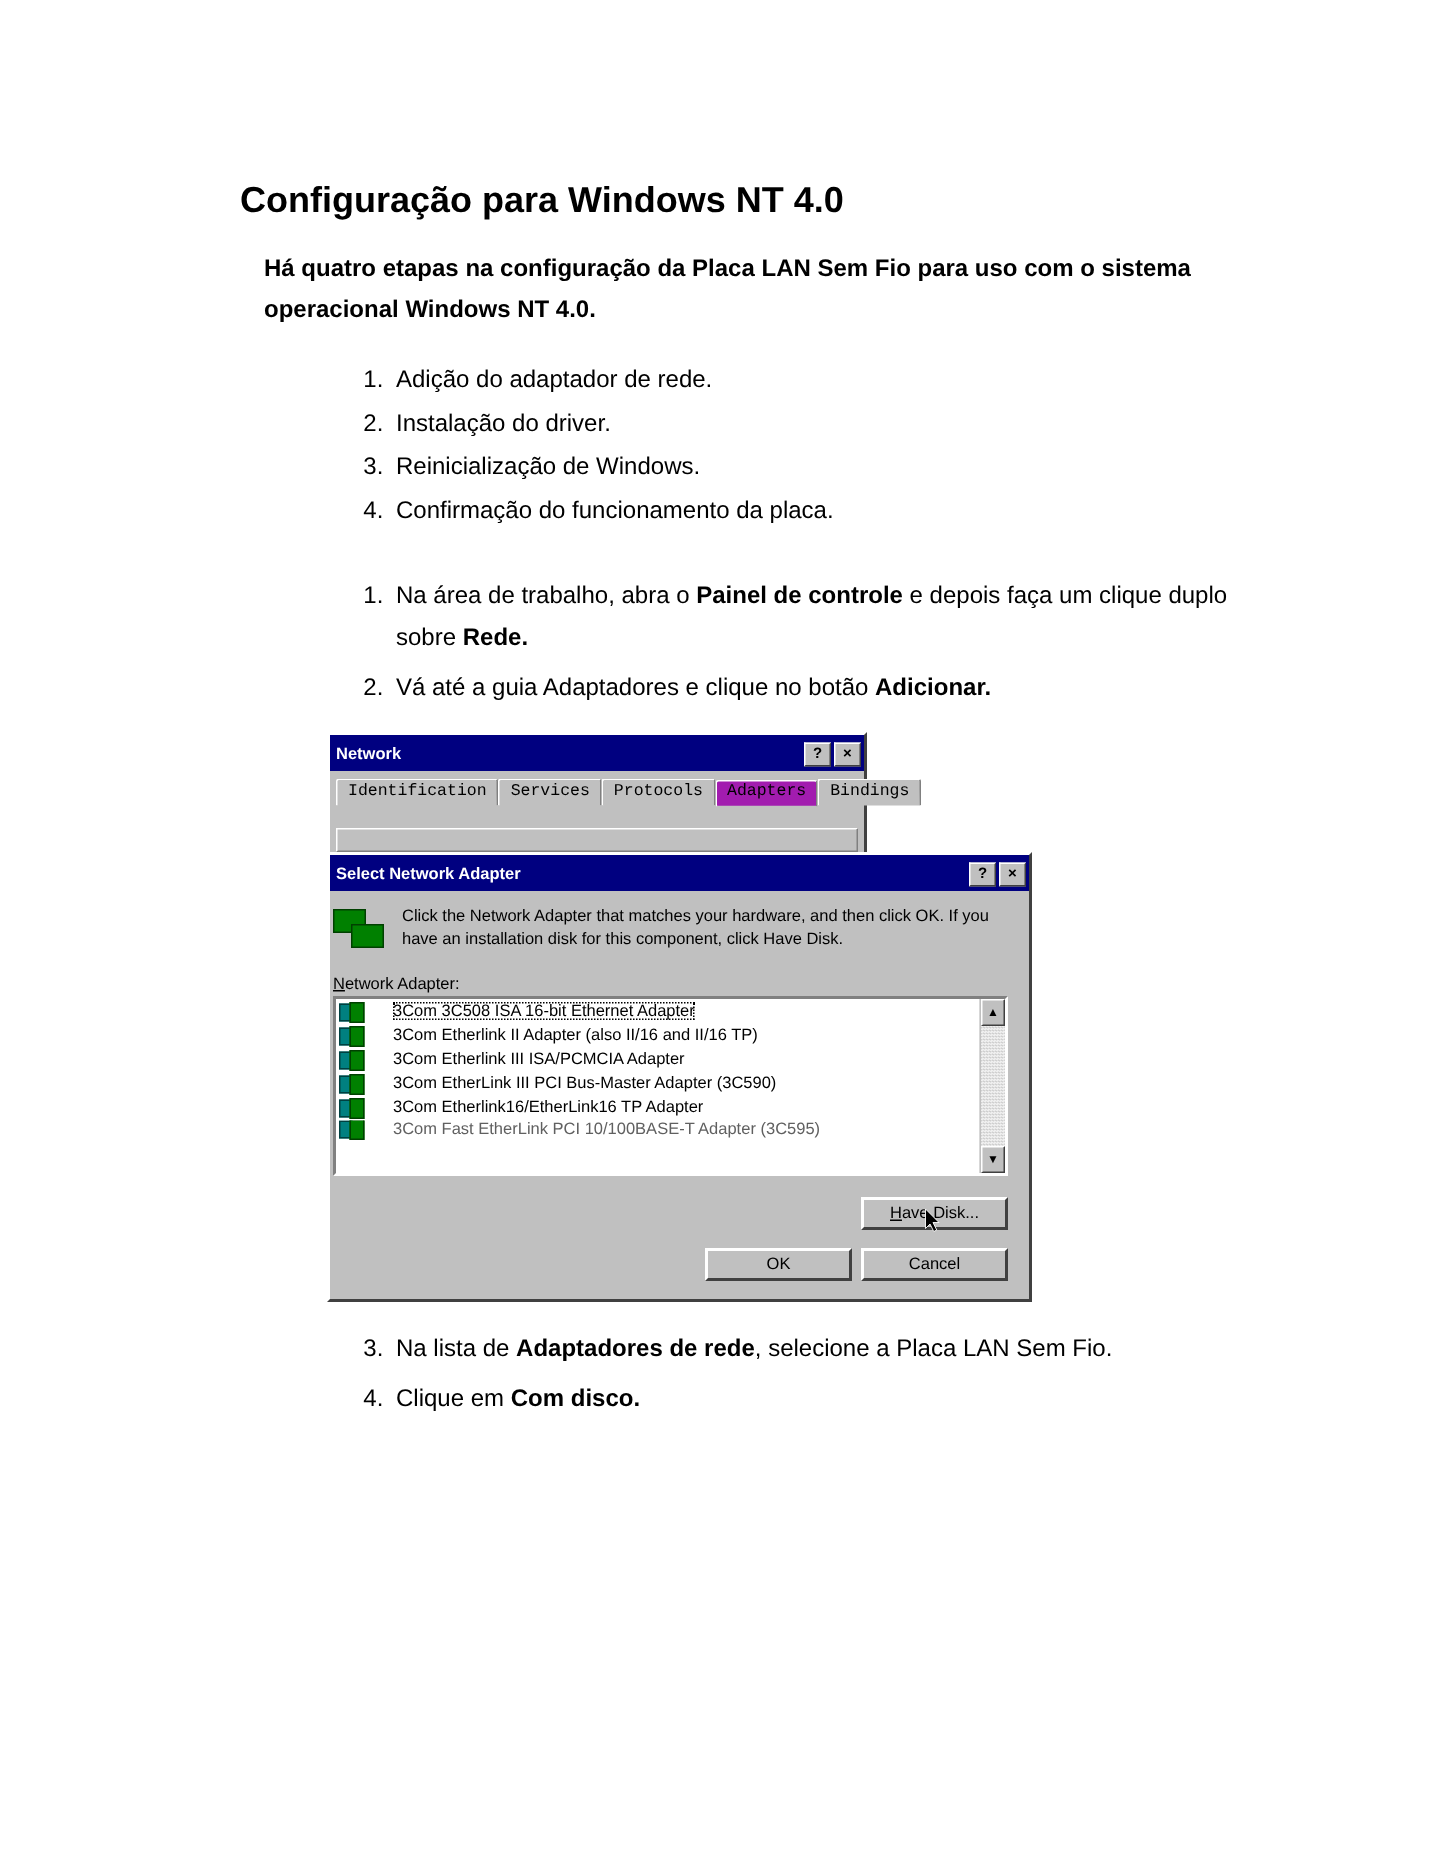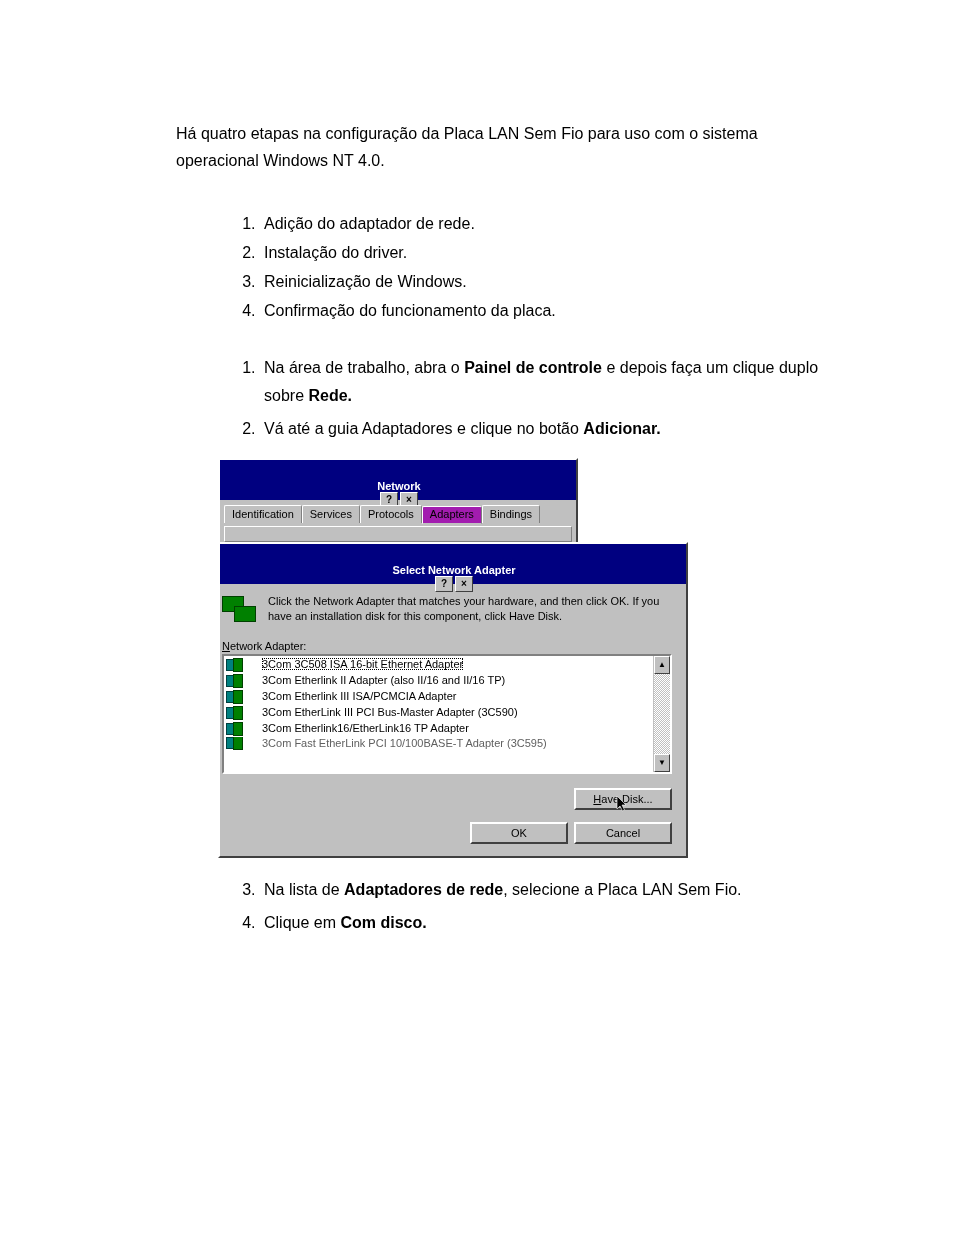--- a/index.html
+++ b/index.html
@@ -14,21 +14,22 @@
     padding: 120px 110px 60px 160px;
   }
   h1 {
     font-size: 24px;
     font-weight: bold;
     margin: 0 0 18px 0;
   }
   .intro {
     font-size: 16px;
     line-height: 1.7;
-    margin: 0 0 36px 16px;
+    margin: 0 0 20px 16px;
+    font-weight: bold;
   }
   ol.steps {
     font-size: 16px;
     line-height: 1.8;
     margin: 0 0 28px 0;
     padding-left: 100px;
   }
   ol.steps li {
     padding-left: 4px;
   }
@@ -61,26 +62,25 @@
     border-top: 2px solid #fff;
     border-left: 2px solid #fff;
     border-right: 2px solid #404040;
     border-bottom: 2px solid #404040;
     box-sizing: border-box;
   }
   .titlebar {
     background: #000080;
     color: #fff;
     font-weight: bold;
-    padding: 20px 2px 2px 4px;
+    padding: 4px 2px 2px 4px;
     display: flex;
     align-items: center;
     justify-content: space-between;
     height: 18px;
-    flex-direction: column;
   }
   .titlebar .ttext { flex: 1; }
   .titlebar .tbtns { display: flex; gap: 2px; }
   .tbtn {
     width: 16px;
     height: 14px;
     background: #c0c0c0;
     border-top: 1px solid #fff;
     border-left: 1px solid #fff;
     border-right: 1px solid #404040;
@@ -93,21 +93,22 @@
     justify-content: center;
     line-height: 1;
   }
   .win-outer {
     width: 360px;
     position: relative;
   }
   .tabs-row {
     display: flex;
     gap: 0;
-    margin: 4px 4px 4px 4px;
+    margin: 4px 4px 16px 4px;
+    font-family: Liberation Mono, monospace;
   }
   .tab {
     border-top: 1px solid #fff;
     border-left: 1px solid #fff;
     border-right: 1px solid #808080;
     background: #c0c0c0;
     padding: 2px 7px 3px 7px;
     font-size: 11px;
     position: relative;
     top: 1px;
@@ -286,20 +287,21 @@
     margin: 0 0 14px 0;
     padding-left: 100px;
   }
   ol.substeps2 li { padding-left: 4px; margin-bottom: 4px; }
 </style>
 </head>
 <body>
 
 <div class="page">
 
+  <h1>Configuração para Windows NT 4.0</h1>
 
   <p class="intro">Há quatro etapas na configuração da Placa LAN Sem Fio para uso com o sistema operacional Windows NT 4.0.</p>
 
   <ol class="steps">
     <li>Adição do adaptador de rede.</li>
     <li>Instalação do driver.</li>
     <li>Reinicialização de Windows.</li>
     <li>Confirmação do funcionamento da placa.</li>
   </ol>
 

